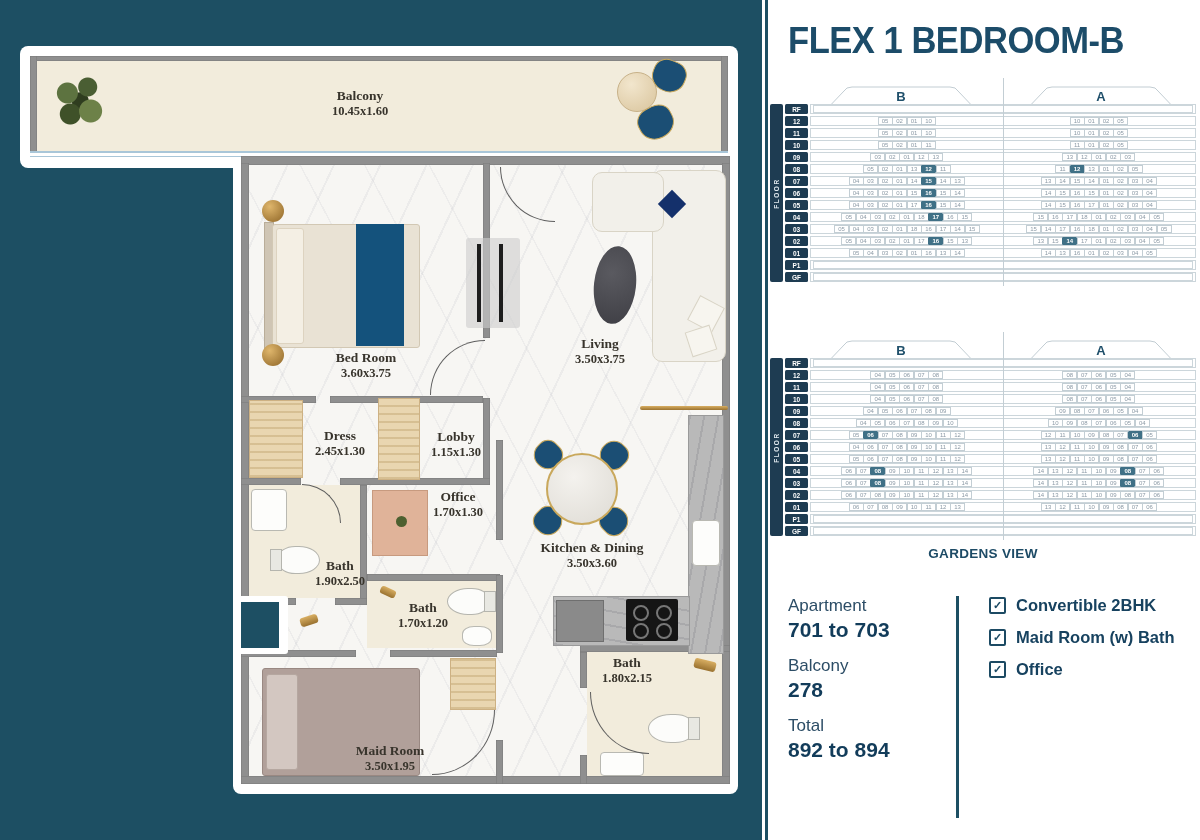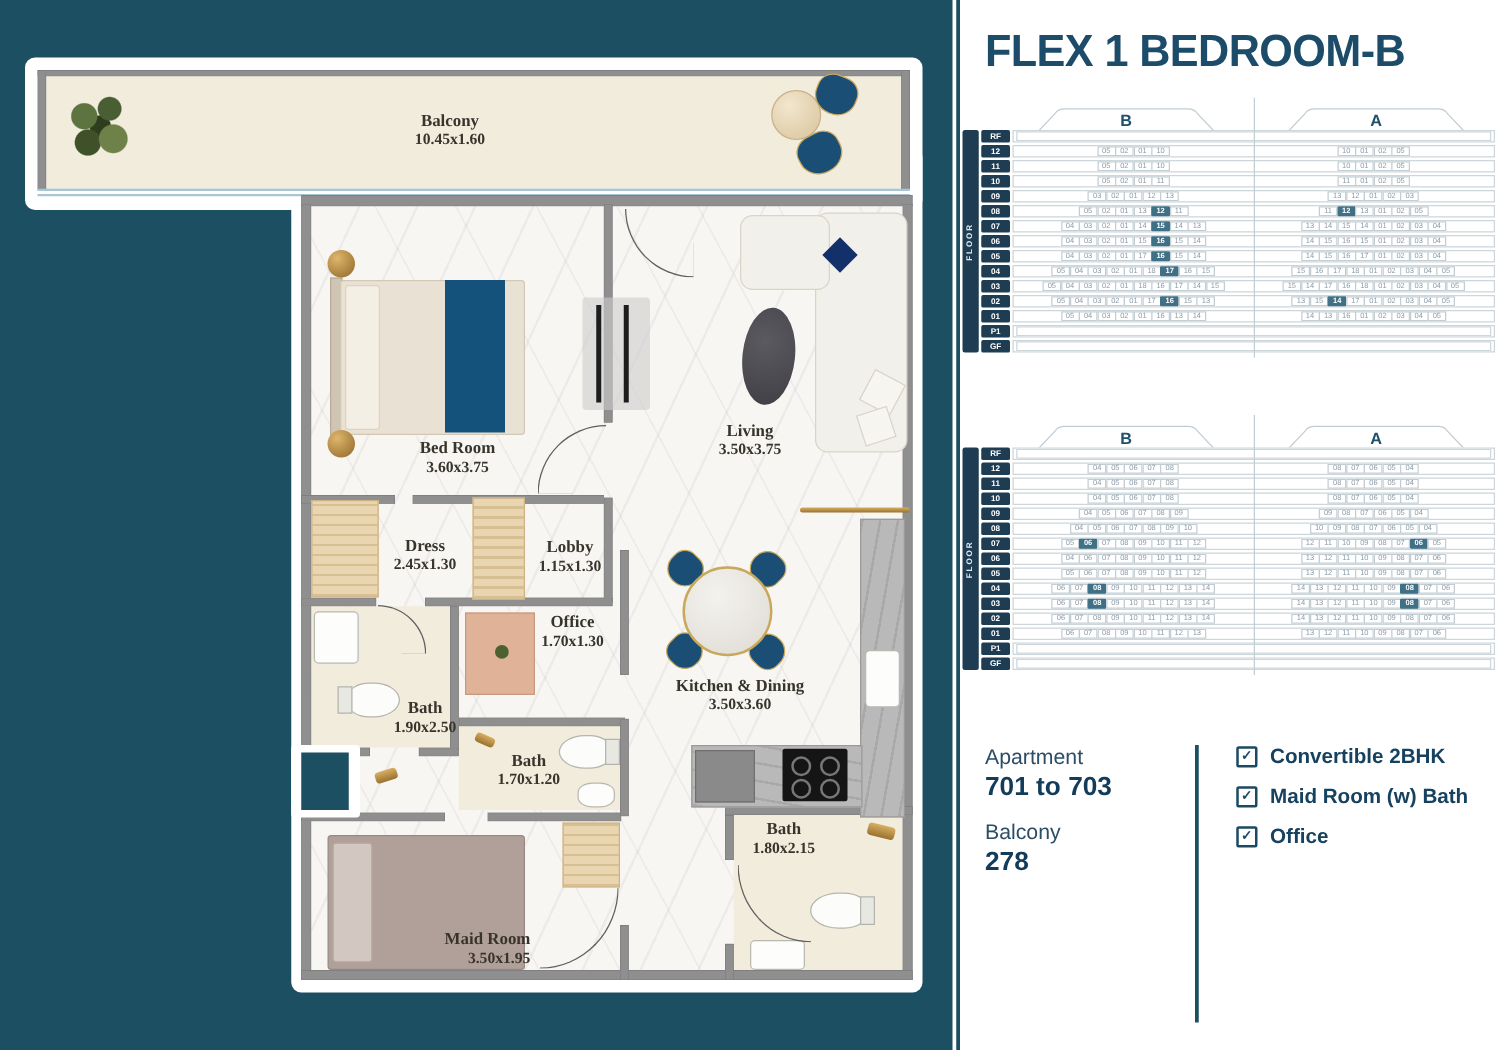--- a/index.html
+++ b/index.html
@@ -209,21 +209,21 @@
   <div class="rlabel" style="left:458px;top:505px;">
     <span>Office</span><span class="dims">1.70x1.30</span></div>
   <div class="rlabel" style="left:340px;top:574px;">
     <span>Bath</span><span class="dims">1.90x2.50</span></div>
   <div class="rlabel" style="left:423px;top:616px;">
     <span>Bath</span><span class="dims">1.70x1.20</span></div>
   <div class="rlabel" style="left:592px;top:556px;">
     <span>Kitchen &amp; Dining</span><span class="dims">3.50x3.60</span></div>
   <div class="rlabel" style="left:627px;top:671px;">
     <span>Bath</span><span class="dims">1.80x2.15</span></div>
-  <div class="rlabel" style="left:390px;top:759px;text-align:right;">
+  <div class="rlabel" style="left:390px;top:759px;">
     <span>Maid Room</span><span class="dims">3.50x1.95</span></div>
 
   <div class="abs" id="page-title">FLEX 1 BEDROOM-B</div>
 
   <div class="stack" style="left:770px;top:86px;">
     <div class="roofs">
       <svg style="left:46px;" width="170" height="26" viewBox="0 0 170 26">
         <path d="M8 26 L28 5 Q30 1 36 1 L134 1 Q140 1 142 5 L162 26" fill="none" stroke="#c2cdd3" stroke-width="1"></path>
         </svg>
       <svg style="left:246px;" width="170" height="26" viewBox="0 0 170 26">
@@ -790,31 +790,36 @@
             </div>
           </div>
           <div class="srow">
             <div class="wide"></div>
           </div>
           <div class="srow">
             <div class="wide"></div>
           </div>
         </div>
     </div>
+    <div class="caption">GARDENS VIEW</div>
   </div>
 
   <div class="abs" id="info">
     <div class="area-col">
       <div>
         <div class="a-label">Apartment</div>
         <div class="a-value">701 to 703</div>
       </div>
       <div>
         <div class="a-label">Balcony</div>
         <div class="a-value">278</div>
+      </div>
+      <div>
+        <div class="a-label">Total</div>
+        <div class="a-value">892 to 894</div>
       </div>
     </div>
     <div class="vrule"></div>
     <div class="features-col">
       <div class="f-item">
         <span class="cb">✓</span>
         <span class="f-text">Convertible 2BHK</span>
       </div>
       <div class="f-item">
         <span class="cb">✓</span>

